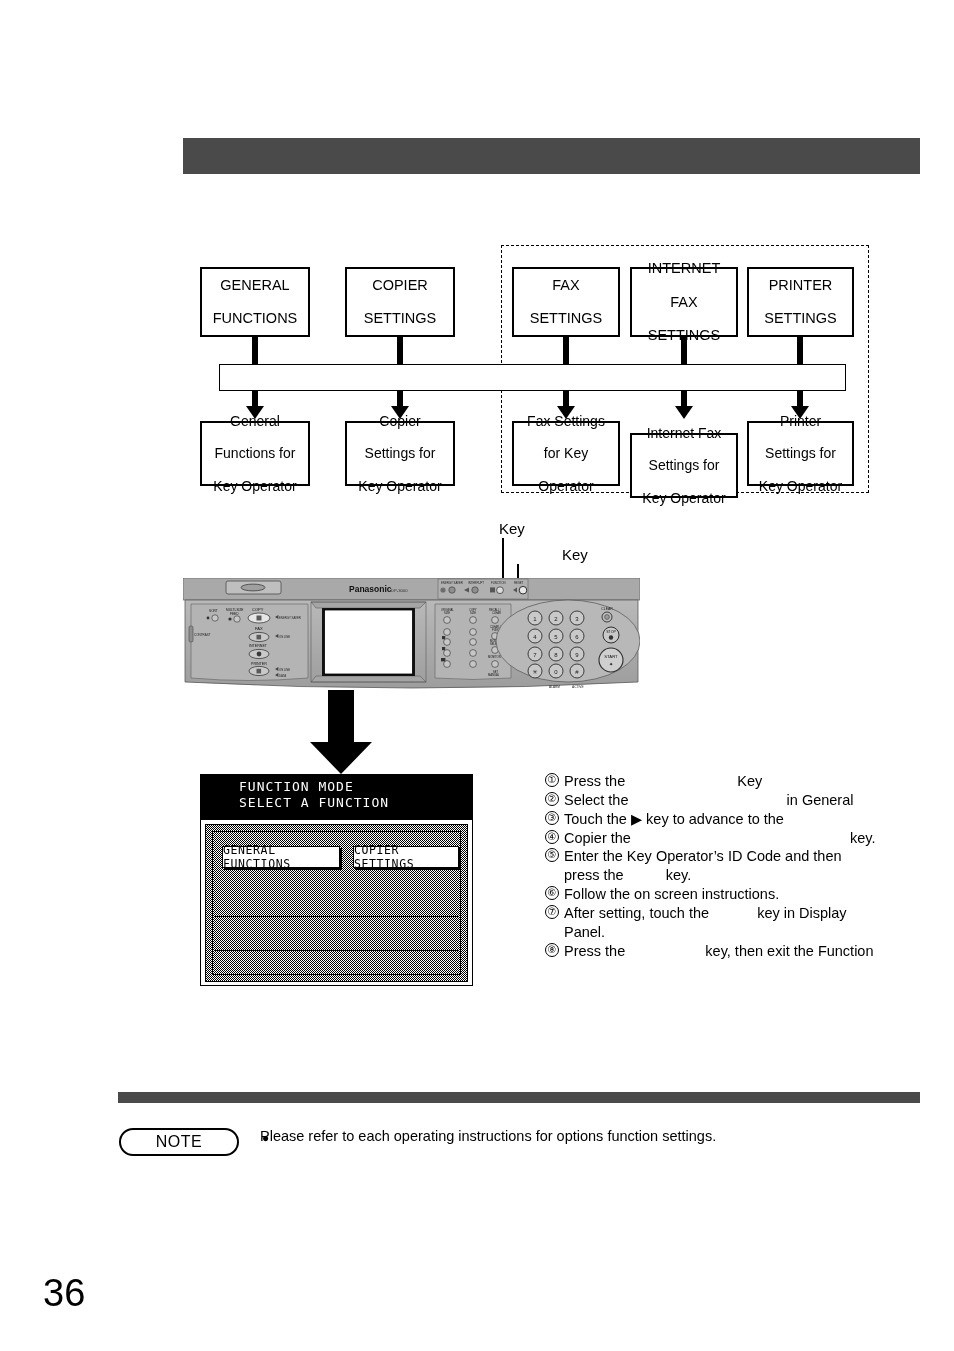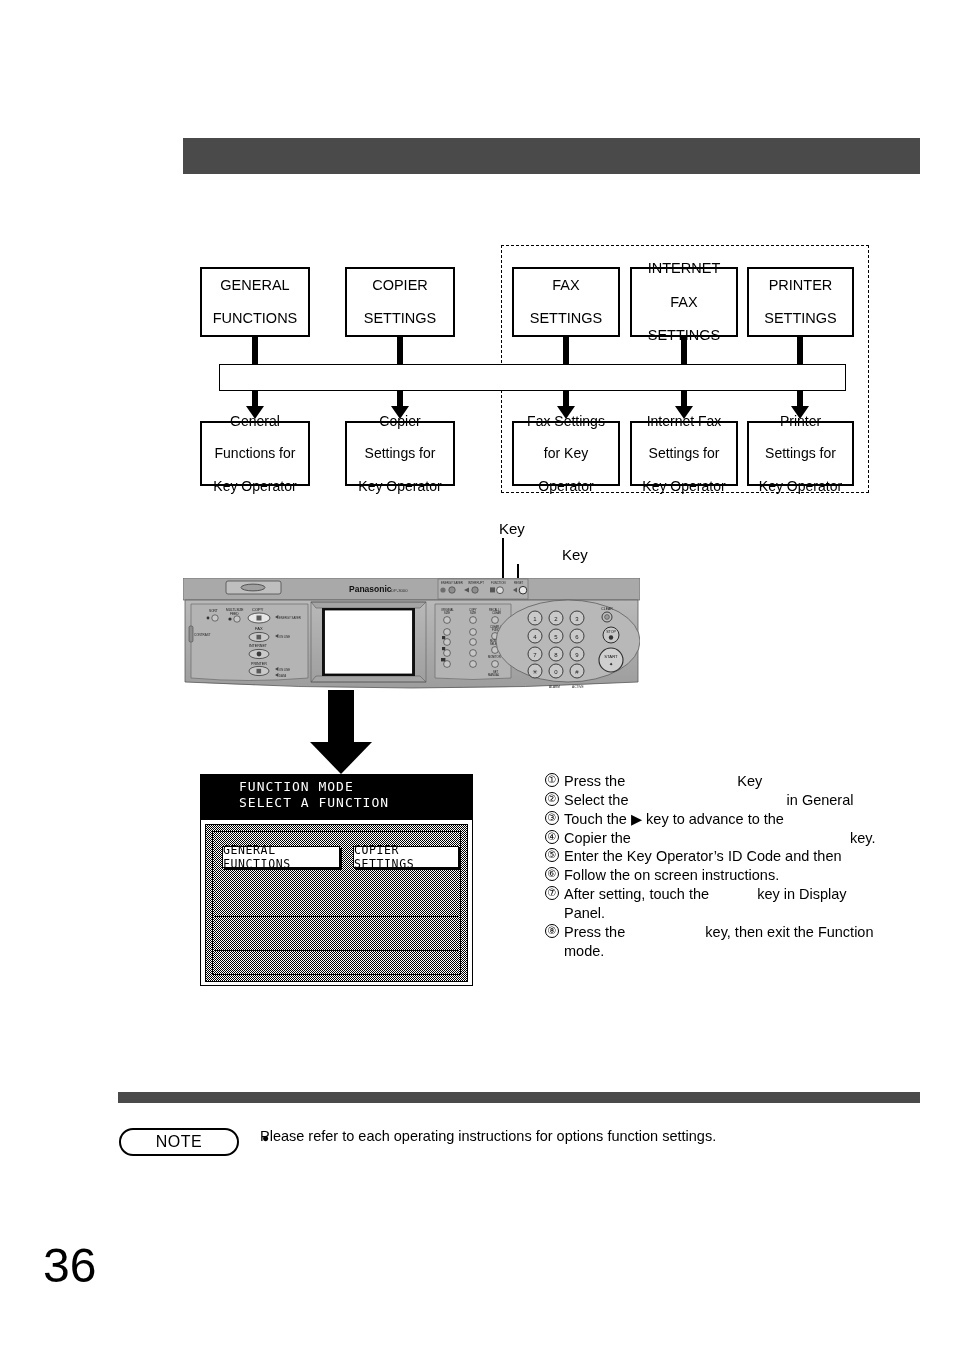--- a/index.html
+++ b/index.html
@@ -80,21 +80,21 @@
   
   #divider{position:absolute;left:118px;top:1092px;width:802px;height:11px;background:#4a4a4a;}
   #note-badge{position:absolute;left:119px;top:1128px;width:120px;height:28px;
               border:2px solid #000;border-radius:14px;background:#fff;
               display:flex;align-items:center;justify-content:center;
               font-size:16px;letter-spacing:.5px;box-sizing:border-box;}
   #note-text{position:absolute;left:260px;top:1128px;width:660px;font-size:14.5px;}
   #note-bullet{position:absolute;left:262px;top:1131px;font-size:12px;}
 
   
-  #pageno{position:absolute;left:43px;top:1238px;font-size:48px;}
+  #pageno{position:absolute;left:43px;top:1272px;font-size:38px;}
 </style>
 </head>
 <body>
 
 <div id="header-bar">
   <div id="header-title"></div>
 </div>
 
 <div id="flowchart">
 
@@ -178,21 +178,21 @@
   </div>
 
   <div class="fbox bot" style="left:512px;top:421px;width:108px;height:65px;">
     <span>
       <span>Fax Settings</span><br>
       <span>for Key</span><br>
       <span>Operator</span>
     </span>
   </div>
 
-  <div class="fbox bot" style="left:630px;top:421px;width:108px;height:65px;">
+  <div class="fbox bot" style="left:630px;top:433px;width:108px;height:65px;">
     <span>
       <span>Internet Fax</span><br>
       <span>Settings for</span><br>
       <span>Key Operator</span>
     </span>
   </div>
 
   <div class="fbox bot" style="left:747px;top:421px;width:107px;height:65px;">
     <span>
       <span>Printer</span><br>
@@ -398,41 +398,45 @@
   <div class="step">
     <span class="num">④</span>
     <span>Copier the</span>
     <span class="gap" style="width:211px;"></span>
     <span>key.</span>
   </div>
 
   <div class="step">
     <span class="num">⑤</span>
     <span>Enter the Key Operator’s ID Code and then</span>
+    <div>
+      <span>press the</span>
+      <span class="gap" style="width:34px;"></span>
+      <span>key.</span>
+    </div>
   </div>
 
   <div class="step">
     <span class="num">⑥</span>
     <span>Follow the on screen instructions.</span>
   </div>
 
   <div class="step">
     <span class="num">⑦</span>
     <span>After setting, touch the</span>
     <span class="gap" style="width:40px;"></span>
     <span>key in Display</span>
     <div>Panel.</div>
   </div>
 
   <div class="step">
     <span class="num">⑧</span>
     <span>Press the</span>
     <span class="gap" style="width:72px;"></span>
     <span>key, then exit the Function</span>
-    <div>mode.</div>
   </div>
 </div>
 
 <div id="divider"></div>
 <div id="note-badge">NOTE</div>
 <div id="note-bullet">●</div>
 <div id="note-text">Please refer to each operating instructions for options function settings.</div>
 
 <div id="pageno">36</div>
 

